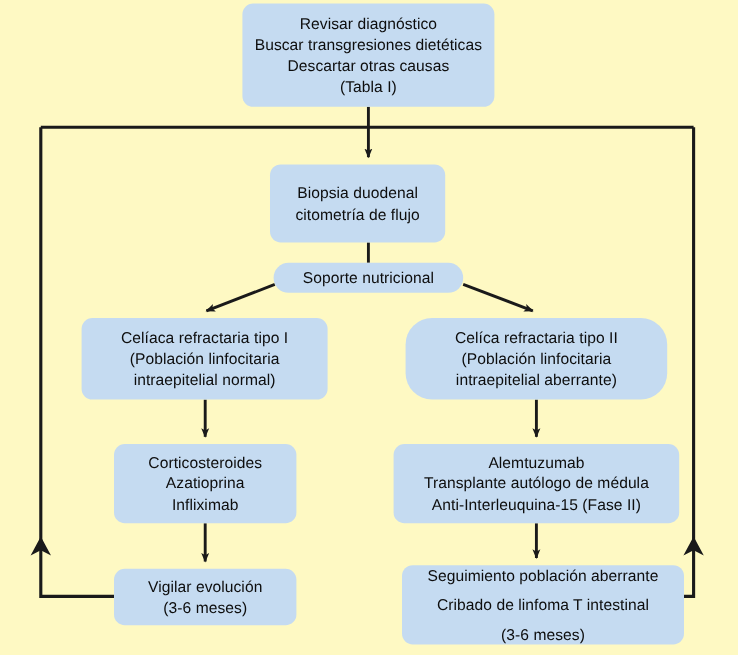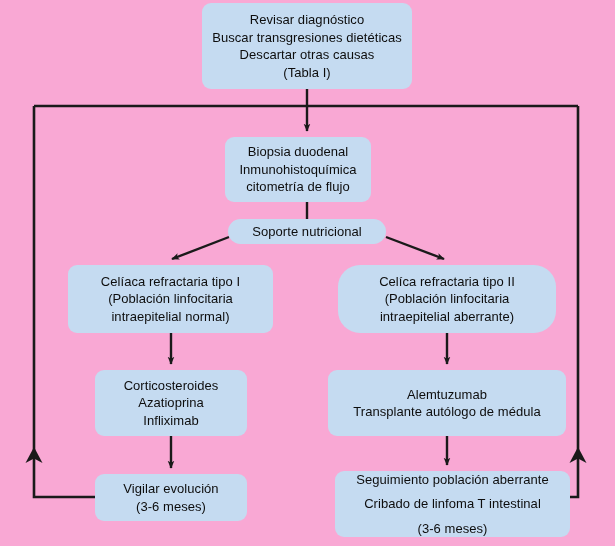--- a/index.html
+++ b/index.html
@@ -4,21 +4,21 @@
 <style>
   html, body {
     margin: 0;
     padding: 0;
     background: #ffffff;
   }
   #canvas {
     position: relative;
     width: 615px;
     height: 546px;
-    background: #f9a8d4;
+    background: #fef9c3;
     font-family: "Liberation Sans", sans-serif;
     overflow: hidden;
   }
   #edges {
     position: absolute;
     left: 0;
     top: 0;
     width: 615px;
     height: 546px;
     pointer-events: none;
@@ -119,21 +119,20 @@
 
   <div class="node" id="node-review">
     <span class="line">Revisar diagnóstico</span>
     <span class="line">Buscar transgresiones dietéticas</span>
     <span class="line">Descartar otras causas</span>
     <span class="line">(Tabla I)</span>
   </div>
 
   <div class="node" id="node-biopsy">
     <span class="line">Biopsia duodenal</span>
-    <span class="line">Inmunohistoquímica</span>
     <span class="line">citometría de flujo</span>
   </div>
 
   <div class="node" id="node-nutrition">
     <span class="line">Soporte nutricional</span>
   </div>
 
   <div class="node" id="node-type1">
     <span class="line">Celíaca refractaria tipo I</span>
     <span class="line">(Población linfocitaria</span>
@@ -148,20 +147,21 @@
 
   <div class="node" id="node-treat1">
     <span class="line">Corticosteroides</span>
     <span class="line">Azatioprina</span>
     <span class="line">Infliximab</span>
   </div>
 
   <div class="node" id="node-treat2">
     <span class="line">Alemtuzumab</span>
     <span class="line">Transplante autólogo de médula</span>
+    <span class="line">Anti-Interleuquina-15 (Fase II)</span>
   </div>
 
   <div class="node" id="node-follow1">
     <span class="line">Vigilar evolución</span>
     <span class="line">(3-6 meses)</span>
   </div>
 
   <div class="node" id="node-follow2">
     <span class="line">Seguimiento población aberrante</span>
     <span class="line">Cribado de linfoma T intestinal</span>

